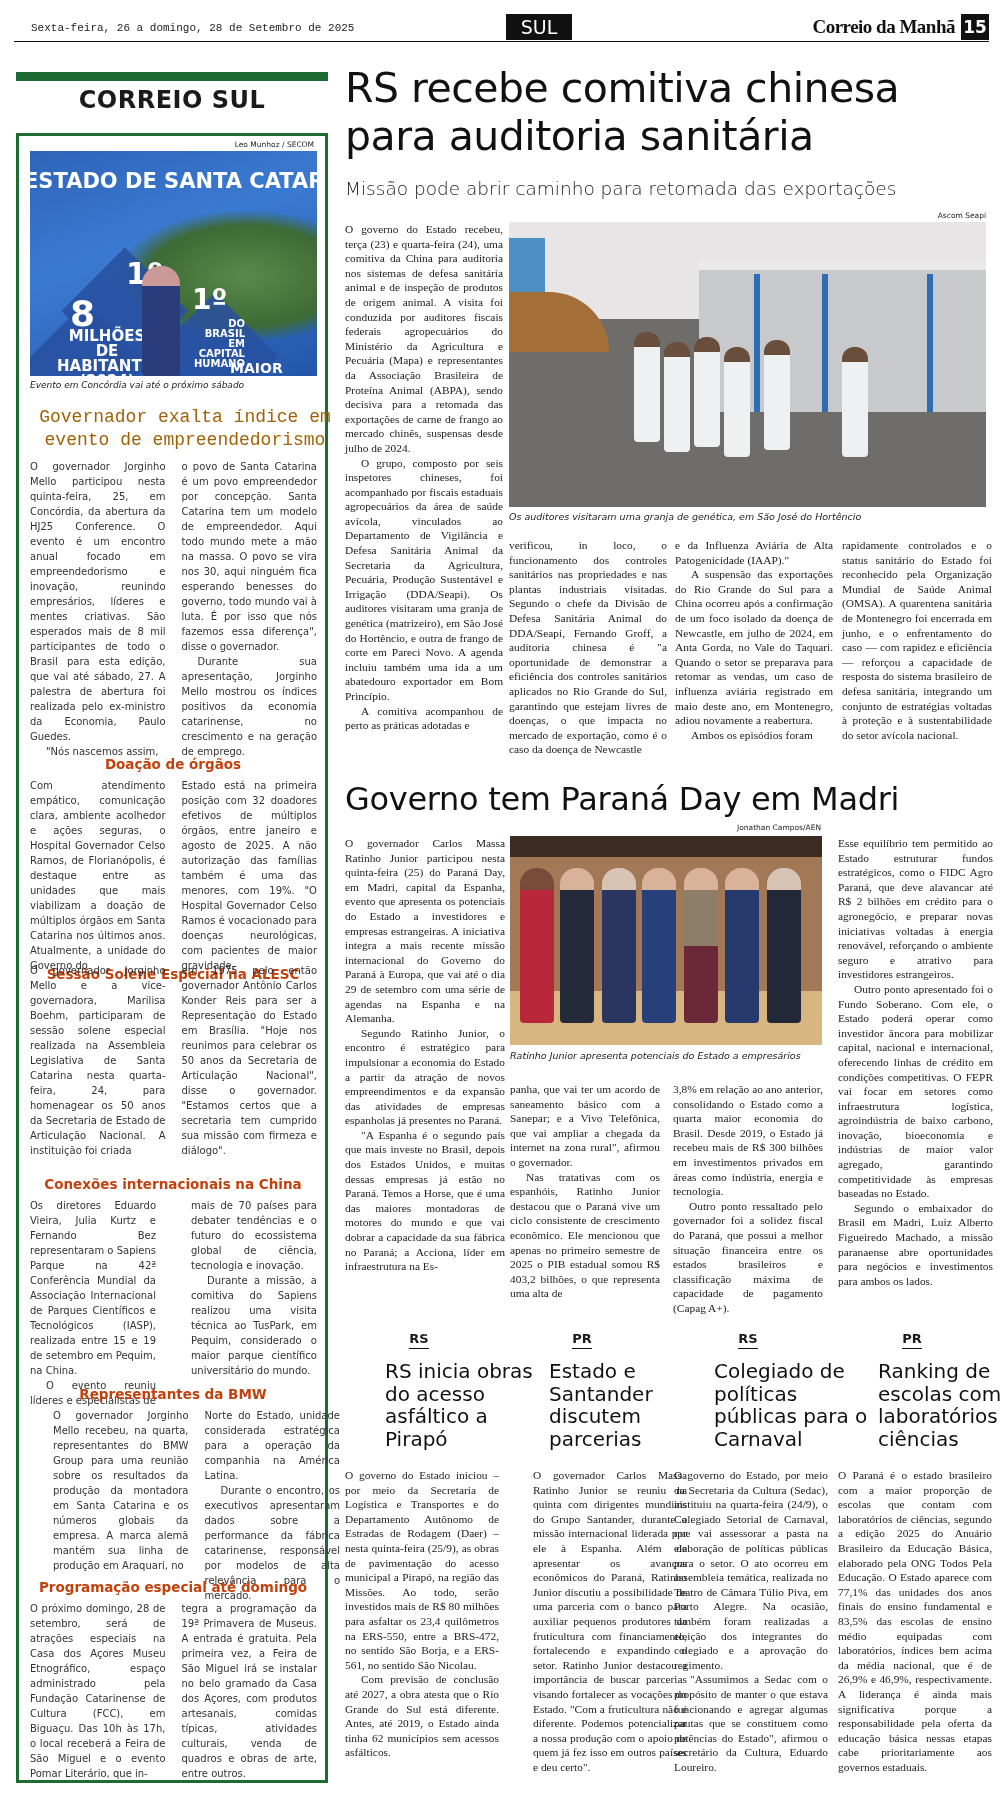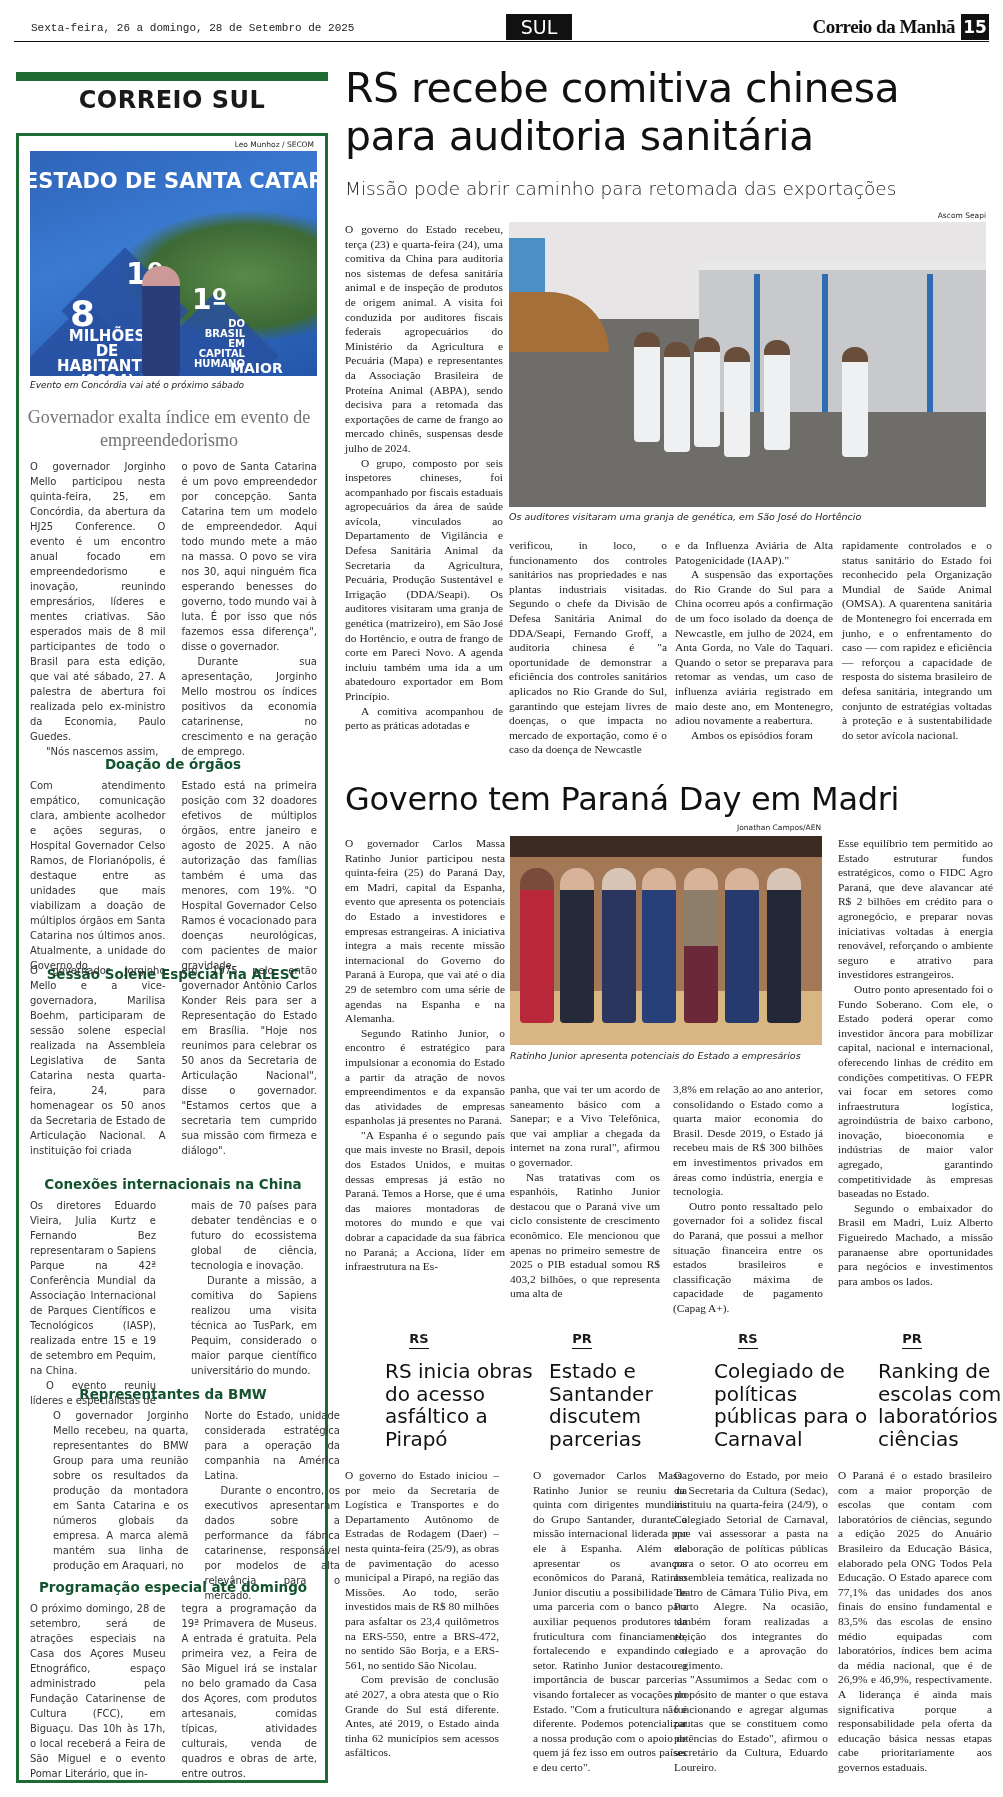--- a/index.html
+++ b/index.html
@@ -20,22 +20,22 @@
   .credit { font-family: "DejaVu Sans", sans-serif; font-size: 7.5px; text-align: right; color: #222; }
   .sul-credit { position: absolute; left: 0; top: 4px; width: 295px; }
   .sul-photo { position: absolute; left: 11px; top: 15px; width: 287px; height: 225px; overflow: hidden;
     background: linear-gradient(160deg, #2e64b8 0%, #3b7ad2 40%, #2356a8 100%); }
   .sul-photo .ph-text { position: absolute; left: -6px; top: 18px; font-family: "DejaVu Sans", sans-serif; font-weight: bold; font-size: 21px; color: #fff; white-space: nowrap; }
   .sul-photo .map { position: absolute; left: 90px; top: 60px; width: 210px; height: 130px; background: radial-gradient(ellipse at 60% 50%, #5a8a4a 0%, #3d6a35 55%, rgba(61,106,53,0) 72%); }
   .sul-photo .diamond { position: absolute; width: 90px; height: 90px; background: rgba(40,80,160,0.85); transform: rotate(45deg); }
   .sul-photo .stat { position: absolute; font-family: "DejaVu Sans", sans-serif; font-weight: bold; color: #fff; text-align: center; line-height: 1; }
   .sul-photo .speaker { position: absolute; left: 112px; top: 115px; width: 38px; height: 110px; background: linear-gradient(#c99 0 18%, #2a3d7a 18% 100%); border-radius: 18px 18px 4px 4px; }
   .sul-caption { position: absolute; left: 11px; top: 244px; font-family: "DejaVu Sans", sans-serif; font-style: italic; font-size: 9px; color: #222; }
-  .sul-headline { position: absolute; left: 4px; top: 270px; width: 292px; text-align: center; font-family: Liberation Serif, serif; font-size: 18px; line-height: 23px; color: #737373; }
-  .sub-head { position: absolute; left: 8px; width: 292px; text-align: center; font-family: "DejaVu Sans", sans-serif; font-weight: bold; font-size: 13.5px; color: #14532d; }
+  .sul-headline { position: absolute; left: 20px; top: 270px; width: 292px; text-align: center; font-family: Liberation Mono, monospace; font-size: 18px; line-height: 23px; color: #a16207; }
+  .sub-head { position: absolute; left: 8px; width: 292px; text-align: center; font-family: "DejaVu Sans", sans-serif; font-weight: bold; font-size: 13.5px; color: #c2410c; }
   .sul-cols { position: absolute; left: 11px; width: 287px; display: flex; gap: 16px; }
   .sul-cols .col { flex: 1; font-family: "DejaVu Sans", sans-serif; font-size: 10px; line-height: 15px; text-align: justify; hyphens: auto; color: #333; }
   .sul-cols .col p + p { text-indent: 16px; }
 
   
   .main-title { position: absolute; left: 345px; top: 64px; width: 650px; font-family: "DejaVu Sans", sans-serif; font-size: 41px; line-height: 48px; letter-spacing: -0.5px; color: #111; }
   .main-sub { position: absolute; left: 345px; top: 178px; font-family: "DejaVu Sans", sans-serif; font-size: 18.5px; color: #222; font-weight: 300; }
   .rs-credit { position: absolute; left: 508px; top: 211px; width: 478px; }
   .rs-photo { position: absolute; left: 509px; top: 222px; width: 477px; height: 285px; overflow: hidden;
     background: linear-gradient(#e8e5e6 0 34%, #6f6d6a 34% 100%); }

